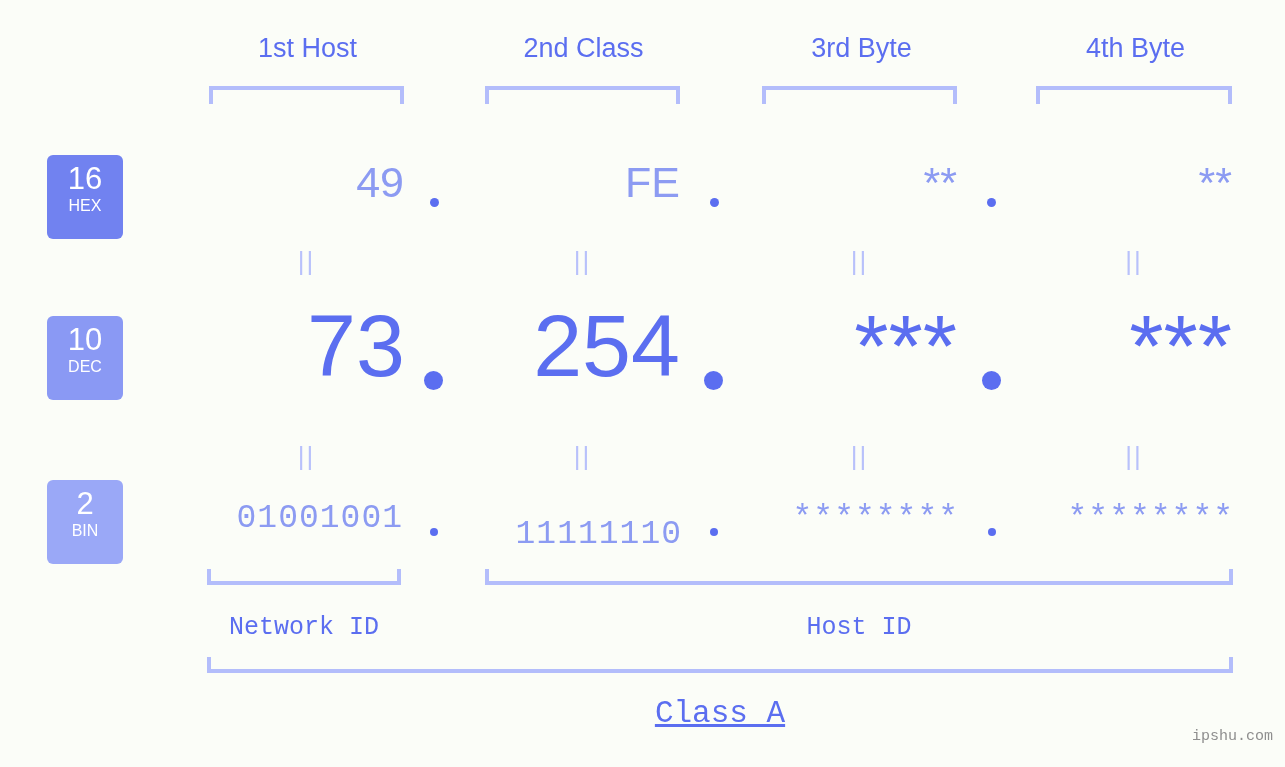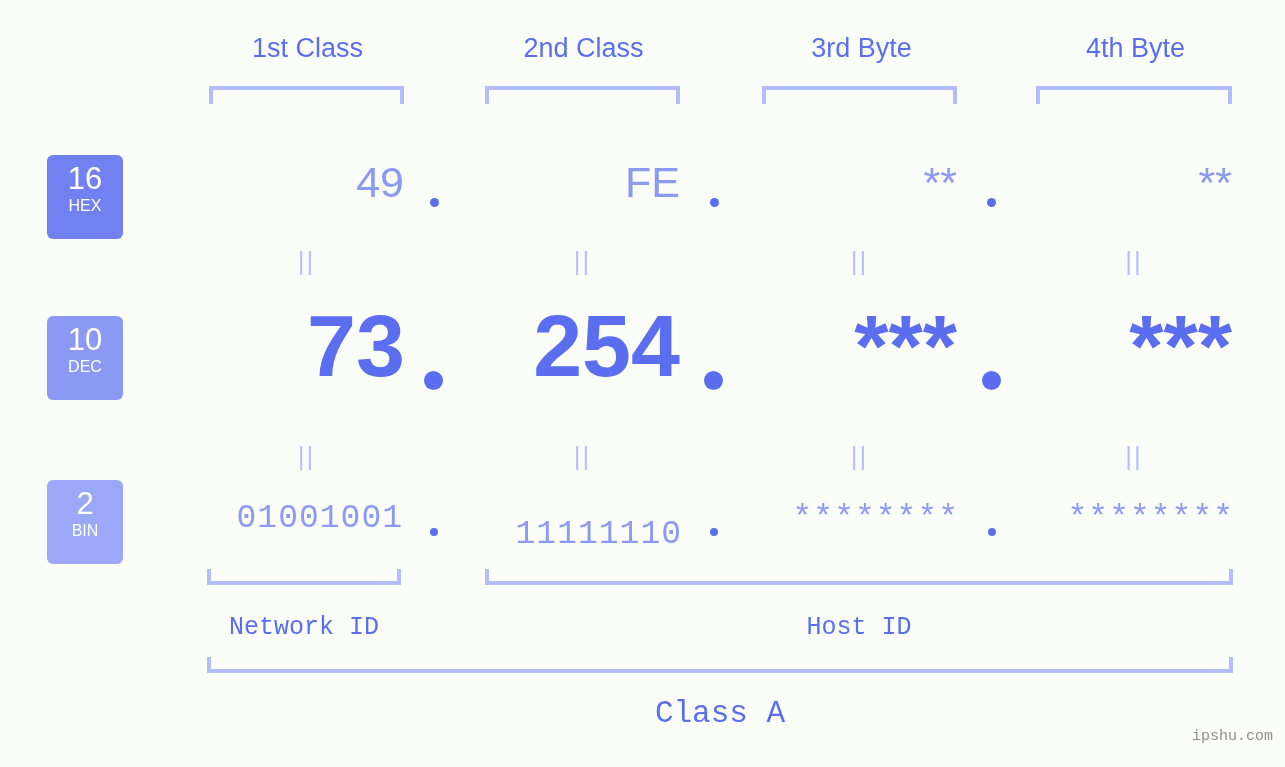--- a/index.html
+++ b/index.html
@@ -85,21 +85,21 @@
 
   .row-hex .val-cell {
     font-size: 43px;
     color: #8c9bf2;
     font-family: "Liberation Sans", sans-serif;
   }
   .row-dec .val-cell {
     font-size: 88px;
     color: #5b6ef0;
     font-family: "Liberation Sans", sans-serif;
-    font-weight: 700;
+    font-weight: 400;
   }
   .row-bin .val-cell {
     font-size: 33px;
     color: #8c9bf2;
     font-family: "Liberation Mono", monospace;
     letter-spacing: 1px;
   }
 
   
   .dot {
@@ -148,21 +148,21 @@
     color: #8e8e8e;
     font-family: "Liberation Mono", monospace;
     white-space: nowrap;
   }
 </style>
 </head>
 <body>
 
 <div class="stage">
 
-  <div class="byte-header" style="left:210px; width:195px;">1st Class</div>
+  <div class="byte-header" style="left:210px; width:195px;">1st Host</div>
   <div class="byte-header" style="left:486px; width:195px;">2nd Class</div>
   <div class="byte-header" style="left:764px; width:195px;">3rd Byte</div>
   <div class="byte-header" style="left:1038px; width:195px;">4th Byte</div>
 
   <div class="bracket-top" style="left:209px; top:86px; width:195px;"></div>
   <div class="bracket-top" style="left:485px; top:86px; width:195px;"></div>
   <div class="bracket-top" style="left:762px; top:86px; width:195px;"></div>
   <div class="bracket-top" style="left:1036px; top:86px; width:196px;"></div>
 
   <div class="badge" style="top:155px; height:84px; background:#7182f0;">
@@ -220,17 +220,17 @@
     <div class="val-cell" style="left:1034px; top:500px; width:200px;">********</div>
   </div>
 
   <div class="bracket-bottom" style="left:207px; top:569px; width:194px;"></div>
   <div class="bracket-bottom" style="left:485px; top:569px; width:748px;"></div>
 
   <div class="id-label" style="left:485px; top:613px; width:748px;">Host ID</div>
   <div class="id-label" style="left:207px; top:613px; width:194px;">Network ID</div>
 
   <div class="bracket-bottom" style="left:207px; top:657px; width:1026px;"></div>
-  <div class="class-label" style="left:207px; top:696px; width:1026px; text-align:center;">Class A</div>
+  <div class="class-label" style="left:207px; top:696px; width:1026px; text-align:center;text-decoration:underline;">Class A</div>
 
   <div class="watermark">ipshu.com</div>
 
 </div>
 
 </body></html>

